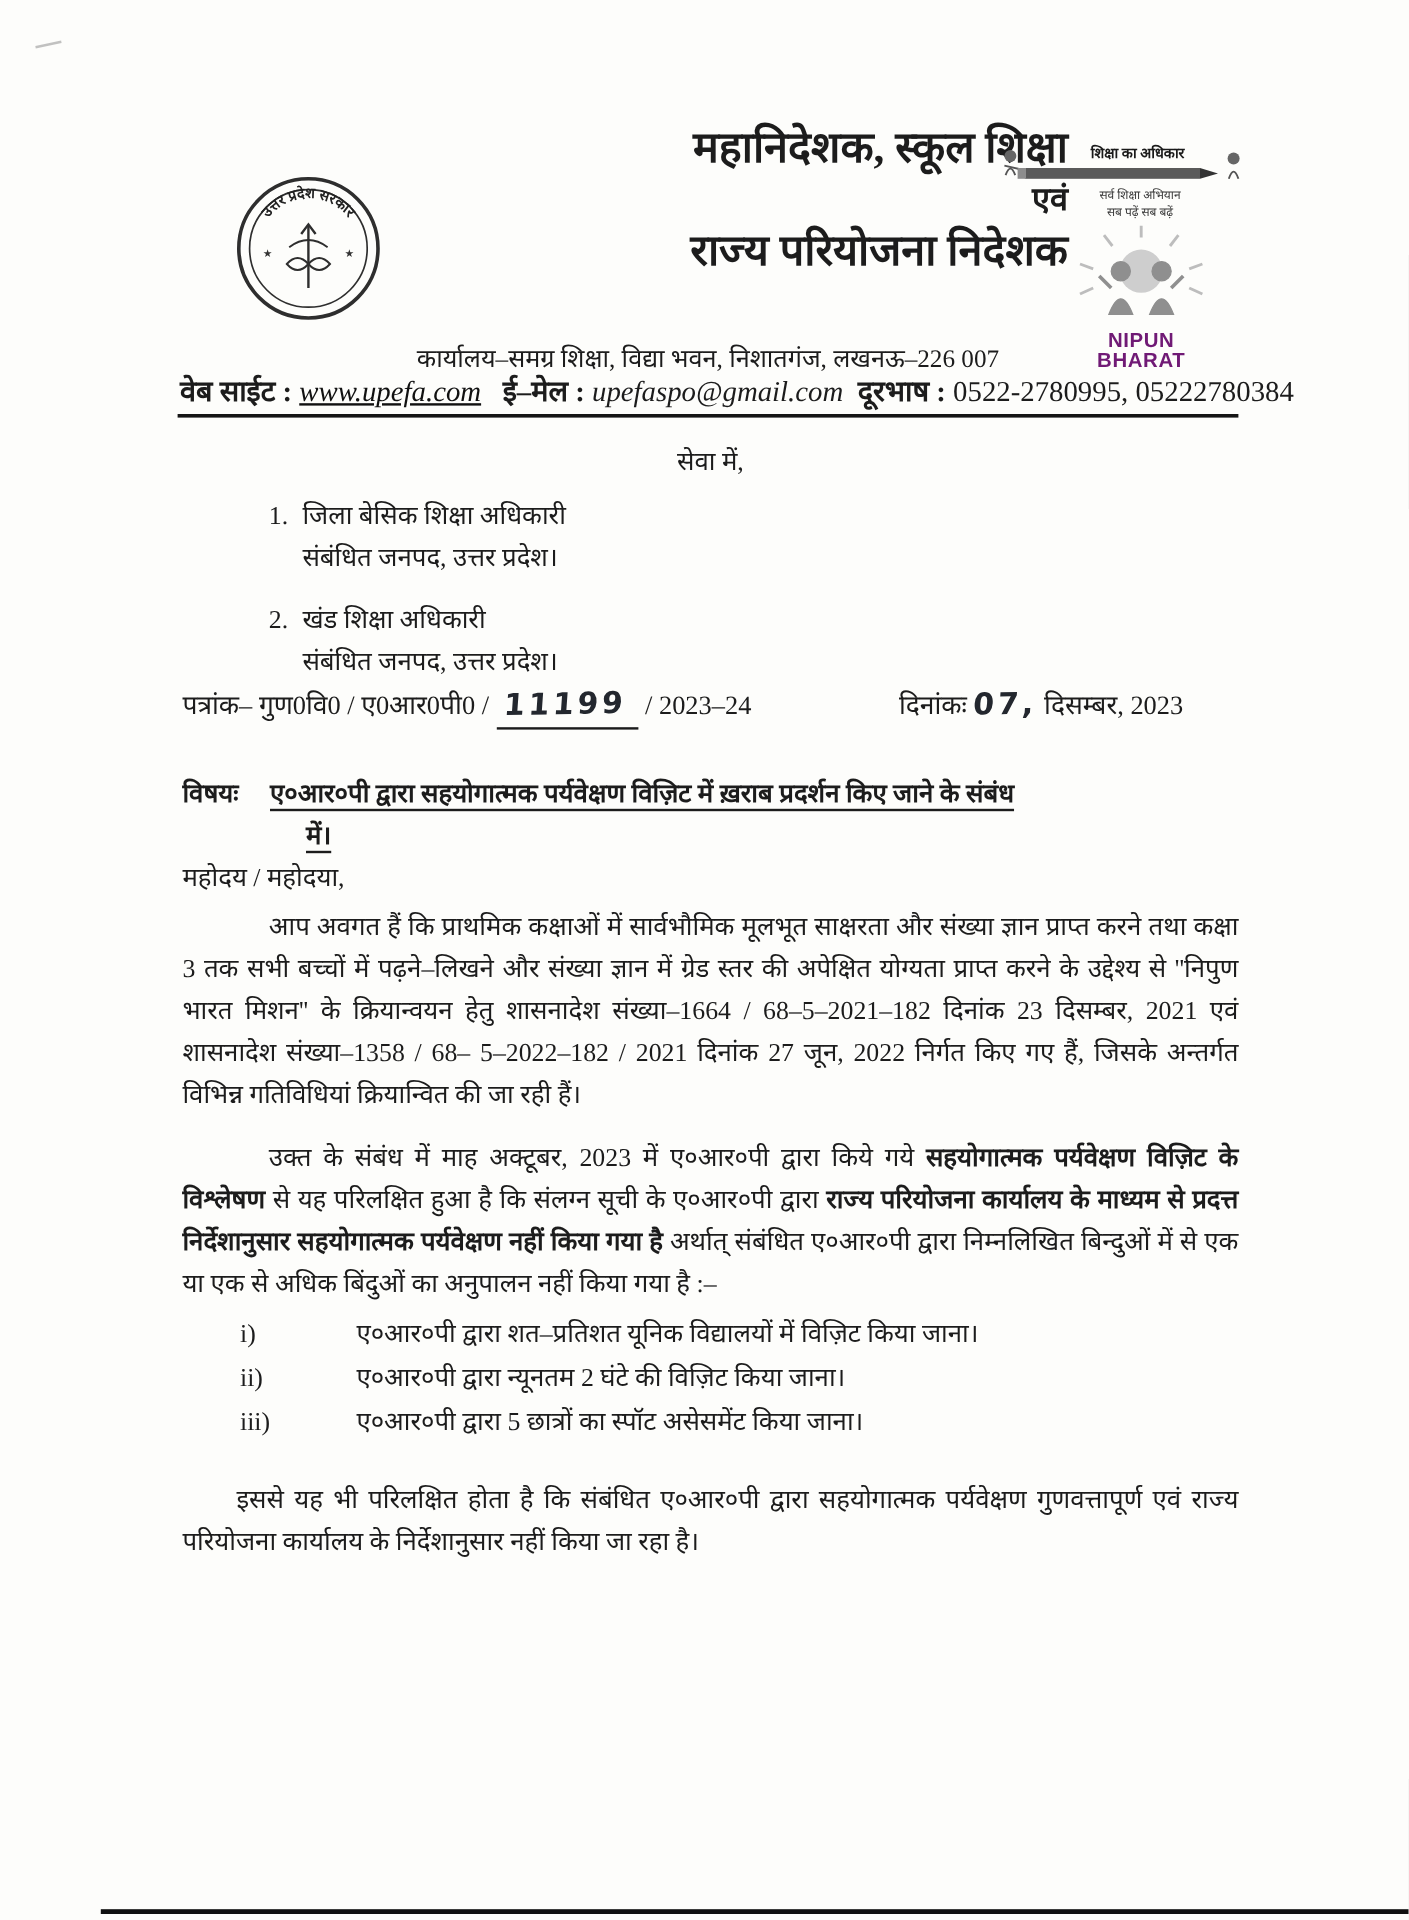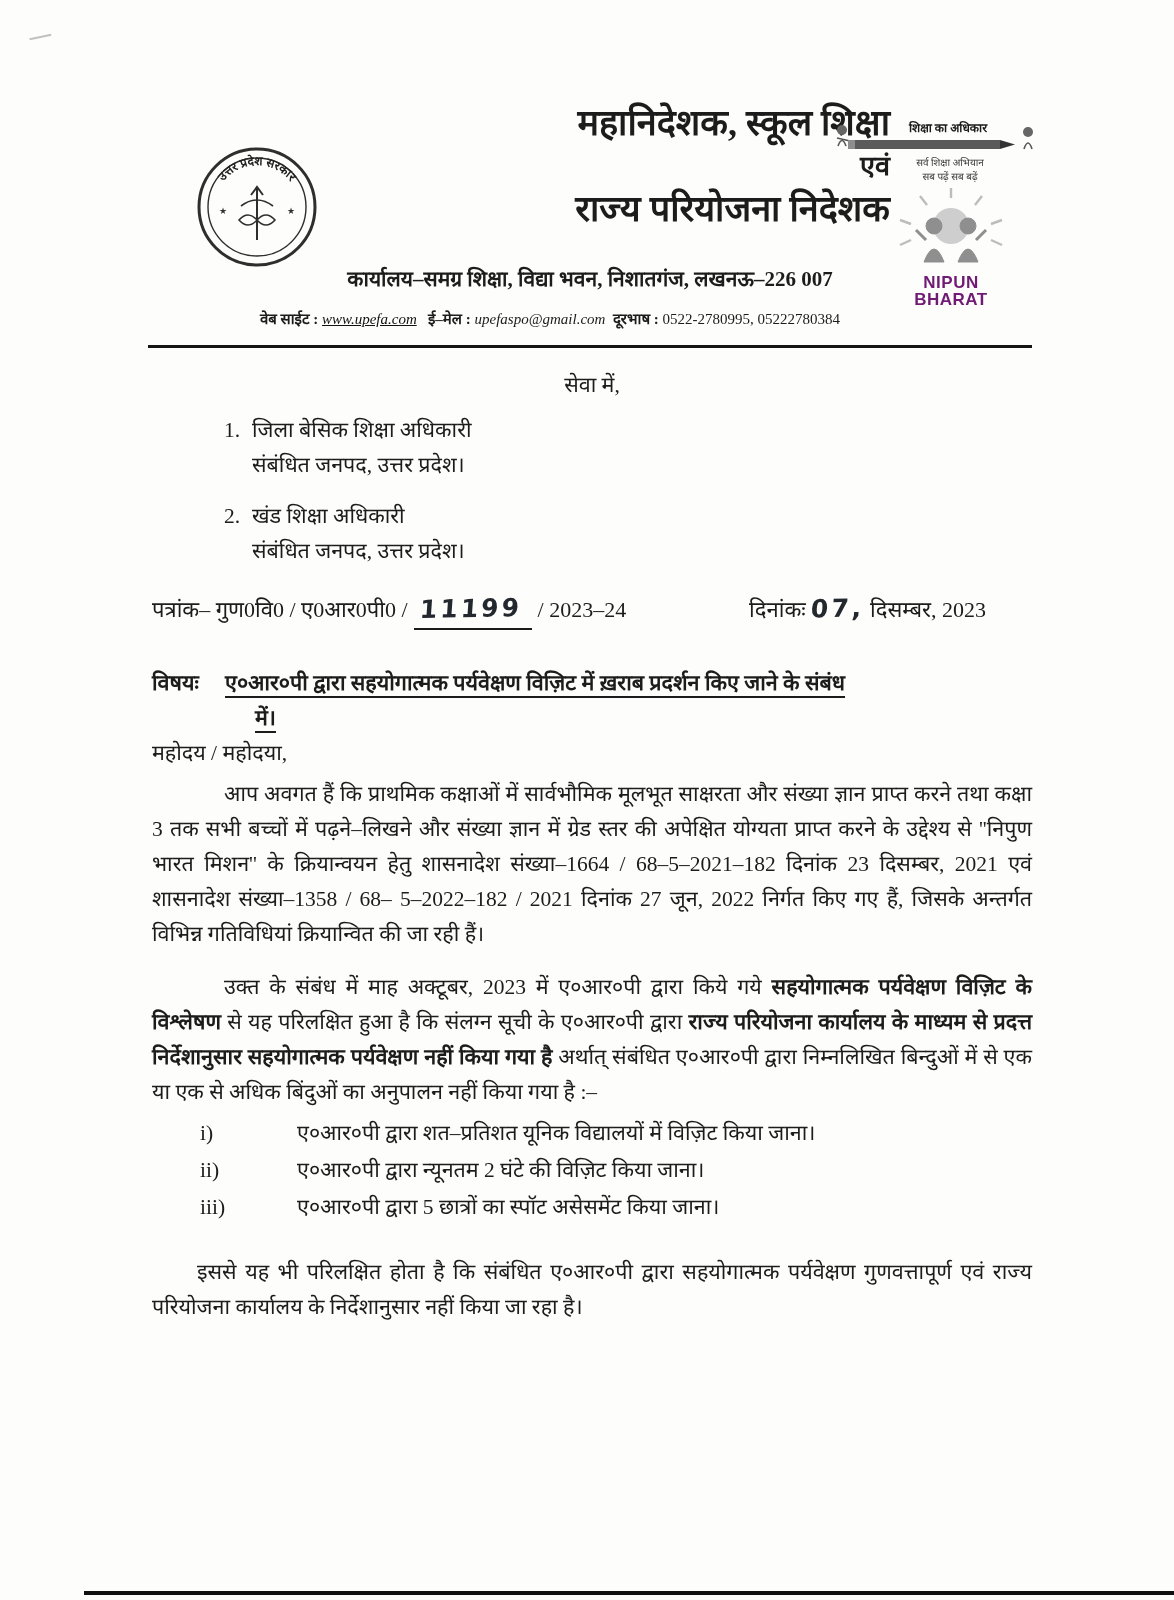--- a/index.html
+++ b/index.html
@@ -13,26 +13,26 @@
     color: #1c1c1c;
     overflow: hidden;
   }
 
   
   .seal { position: absolute; left: 194px; top: 144px; width: 126px; height: 126px; }
   .titles { position: absolute; left: 330px; top: 100px; width: 560px; text-align: right; }
   .title-1, .title-3 { font-size: 36px; font-weight: 700; line-height: 46px; }
   .title-2 { font-size: 27px; font-weight: 700; line-height: 40px; }
   .office-line {
-    position: absolute; left: 210px; top: 264px; width: 760px;
-    text-align: center; font-size: 21px; font-weight: 700;
+    position: absolute; left: 210px; top: 284px; width: 760px;
+    text-align: center; font-size: 21px; font-weight: 400;
   }
   .contact-line {
     position: absolute; left: 150px; top: 308px; width: 800px;
-    text-align: center; font-size: 15px; white-space: nowrap;
+    text-align: center; font-size: 24px; white-space: nowrap;
   }
   .contact-line .lbl { font-weight: 600; }
   .link-url { font-style: italic; text-decoration: underline; color: #111; }
   .email-txt { font-style: italic; }
   .header-rule { position: absolute; left: 148px; top: 345px; width: 884px; height: 3px; background: #151515; }
 
   .rte-block { position: absolute; left: 828px; top: 116px; width: 212px; }
   .nipun-block { position: absolute; left: 892px; top: 188px; width: 118px; text-align: center; }
   .nipun-text { font-family: "Liberation Sans", "DejaVu Sans", sans-serif; font-weight: 700; font-size: 17px; line-height: 17px; color: #701a75; letter-spacing: 0.5px; }
 
@@ -40,21 +40,21 @@
   .letter-body {
     position: absolute; left: 152px; top: 362px; width: 880px;
     font-size: 21.5px; line-height: 35px;
   }
   .to-label { margin-top: 6px; text-align: center; }
   .recipient { display: flex; margin-top: 10px; }
   .recipient .r-num { flex: none; width: 28px; margin-left: 72px; }
   .recipient .r-lines { flex: 1; }
   .recipient2 { margin-top: 16px; }
 
-  .ref-row { display: flex; align-items: baseline; margin-top: 22px; font-size: 22px; }
+  .ref-row { display: flex; align-items: baseline; font-size: 22px; }
   .hand {
     display: inline-block;
     font-family: "DejaVu Sans", sans-serif;
     font-weight: 700; font-size: 25px; letter-spacing: 3px;
     color: #23272e;
     transform: skewX(-5deg) rotate(-1deg);
   }
   .ref-number-wrap { display: inline-block; border-bottom: 2px solid #1b1b1b; padding: 0 10px 1px 6px; margin: 0 6px; }
   .date-block { margin-left: auto; margin-right: 46px; white-space: nowrap; }
 

